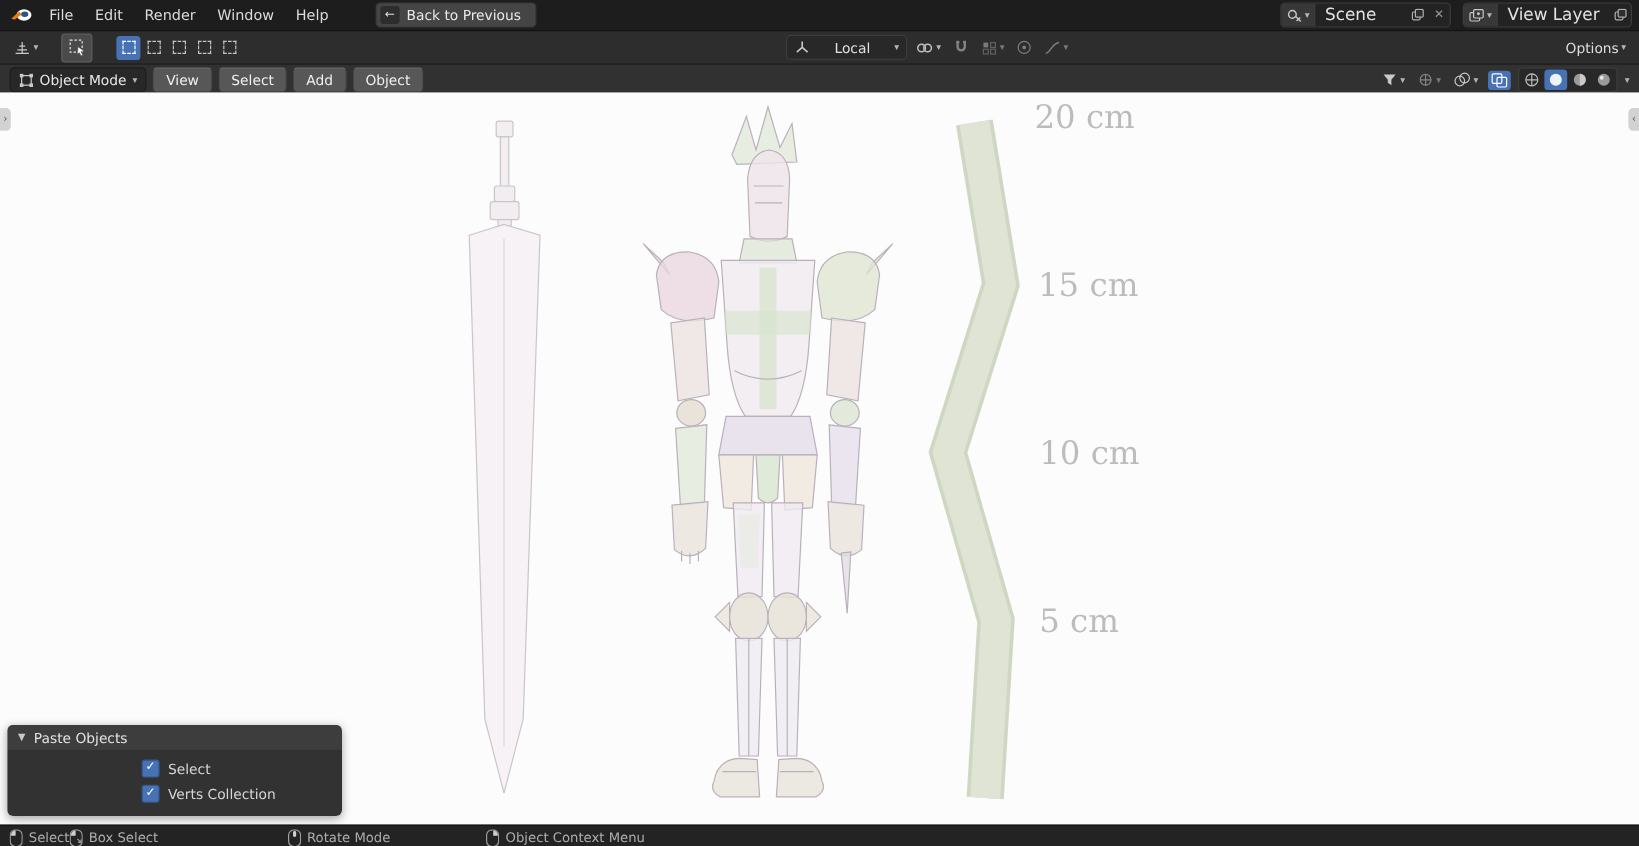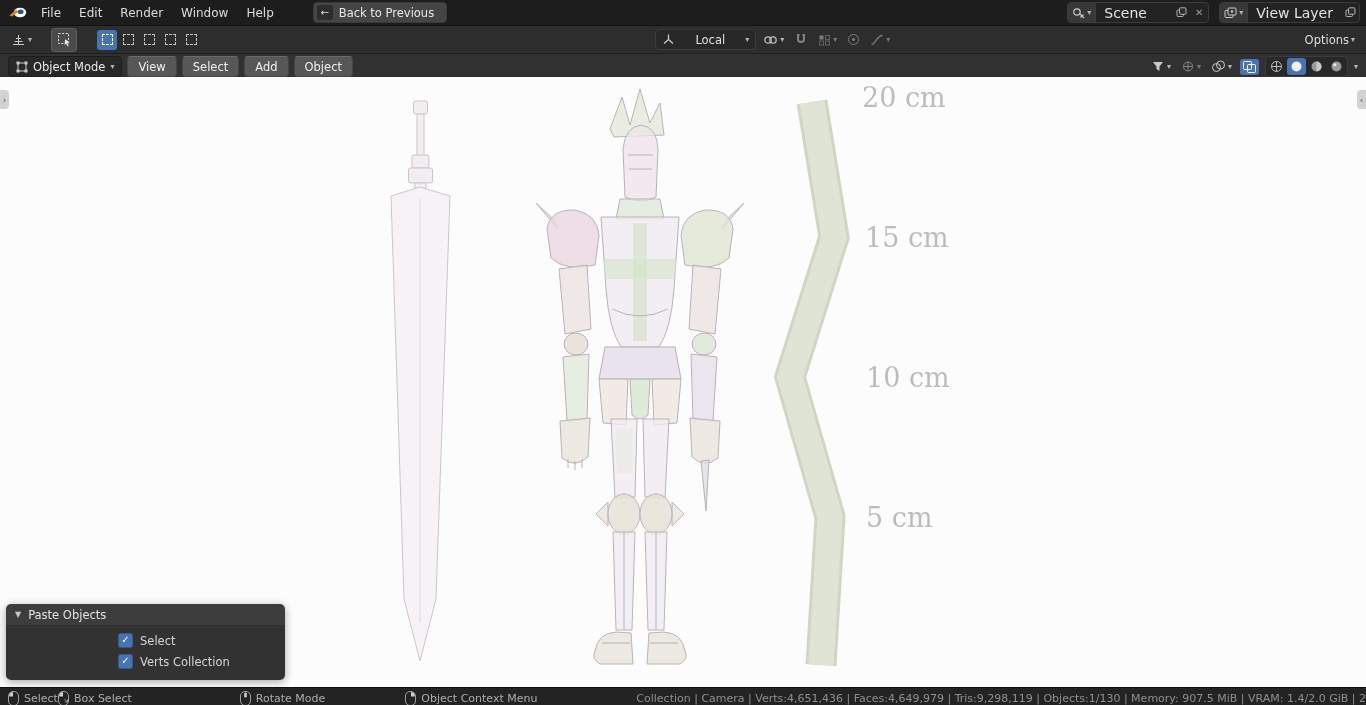--- a/index.html
+++ b/index.html
@@ -425,16 +425,15 @@
       </svg>
       <span>Rotate Mode</span>
     </span>
     <span class="hint" style="margin-left:80px">
       <svg width="11" height="15" viewBox="0 0 11 15">
         <rect x="0.5" y="0.5" width="10" height="14" rx="4.5" fill="none" stroke="#9f9f9f"></rect>
         <path d="M9.8 5.5 V4.5 A4 4 0 0 0 6 1 V5.5 Z" fill="#cfcfcf"></path>
       </svg>
       <span>Object Context Menu</span>
     </span>
-    <span class="stats">Collection | Camera | Verts:4,651,436 | Faces:4,649,979 | Tris:9,298,119 | Objects:1/130 | Memory: 907.5 MiB | VRAM: 1.4/2.0 GiB | 2</span>
   </div>
 
 </div>
 
 </body></html>

